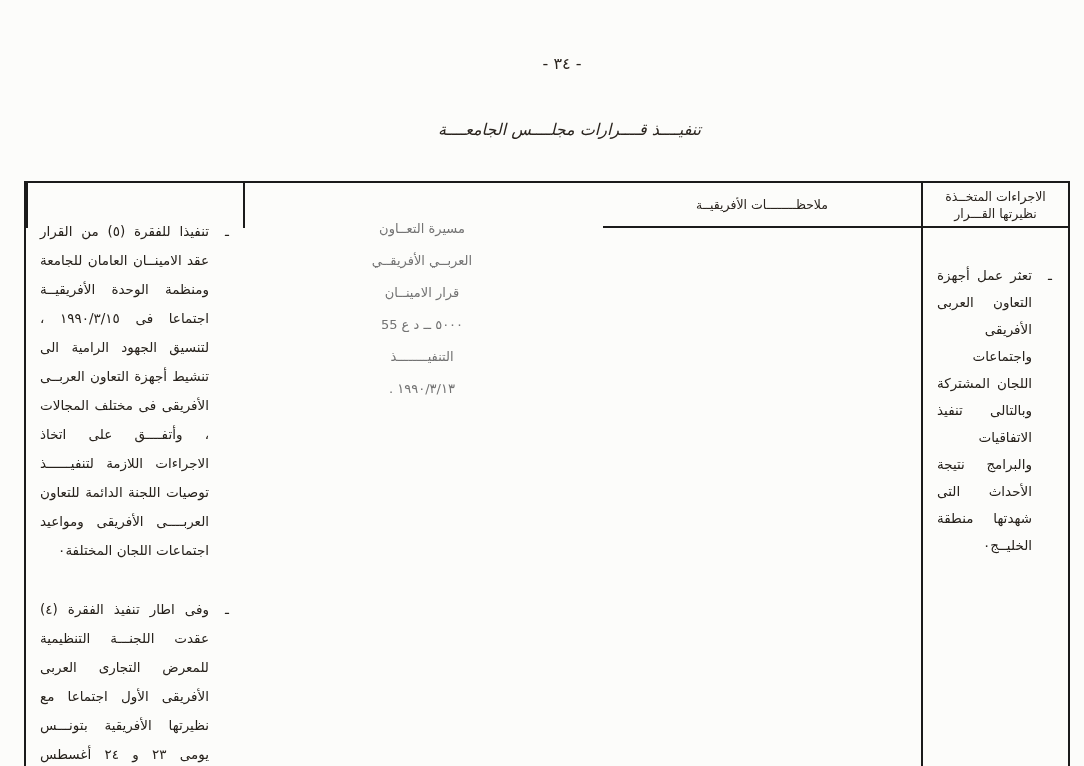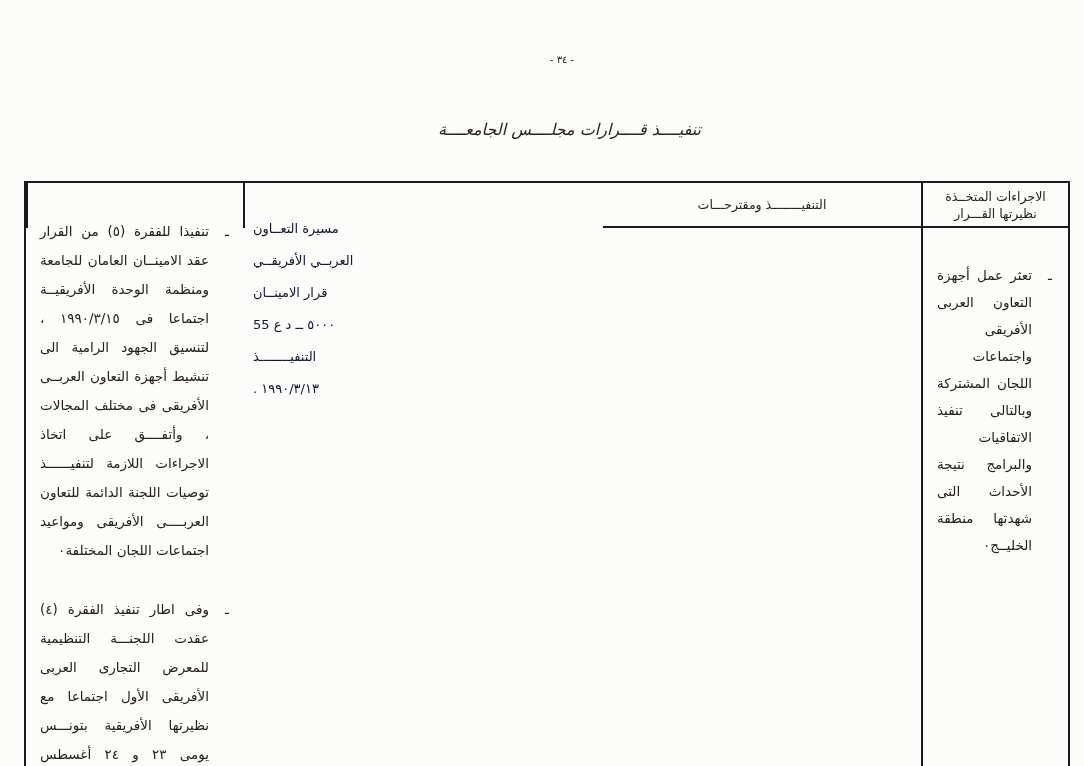--- a/index.html
+++ b/index.html
@@ -16,21 +16,21 @@
     font-family: "DejaVu Sans", sans-serif;
     direction: rtl;
   }
 
   .page-number {
     position: absolute;
     top: 54px;
     left: 40px;
     right: 0;
     text-align: center;
-    font-size: 10px;
+    font-size: 16px;
     letter-spacing: 3px;
     color: #2a241e;
   }
 
   .doc-title {
     position: absolute;
     top: 120px;
     left: 55px;
     right: 0;
     text-align: center;
@@ -71,23 +71,23 @@
   }
 
   
   .decision-cell {
     padding: 36px 12px 0 8px;
     font-size: 13px;
   }
   .decision-line {
     margin-bottom: 13px;
     line-height: 19px;
-    text-align: left;
+    text-align: center;
     white-space: nowrap;
-    color: #0f172a;
+    color: #737373;
   }
 
   
   .actions-cell {
     padding: 34px 12px 0 12px;
     font-size: 13.5px;
   }
   .para {
     position: relative;
     padding-right: 22px;
@@ -121,21 +121,21 @@
 </style>
 </head>
 <body>
 
 <div class="page-number">- ٣٤ -</div>
 <div class="doc-title">تنفيــــذ قــــرارات مجلــــس الجامعــــة</div>
 
 <div class="decisions-table">
 
   <div class="cell th v-sep">الاجراءات المتخــذة نظيرتها القـــرار</div>
-  <div class="cell th">التنفيــــــــذ ومقترحـــات</div>
+  <div class="cell th">ملاحظــــــــات الأفريقيــة</div>
 
   <div class="cell v-sep decision-cell">
     <div class="decision-line">مسيرة التعــاون</div>
     <div class="decision-line">العربــي الأفريقــي</div>
     <div class="decision-line">قرار الامينــان</div>
     <div class="decision-line">٥٠٠٠ ــ د ع 55</div>
     <div class="decision-line">التنفيــــــــذ</div>
     <div class="decision-line">١٩٩٠/٣/١٣ .</div>
   </div>
 

